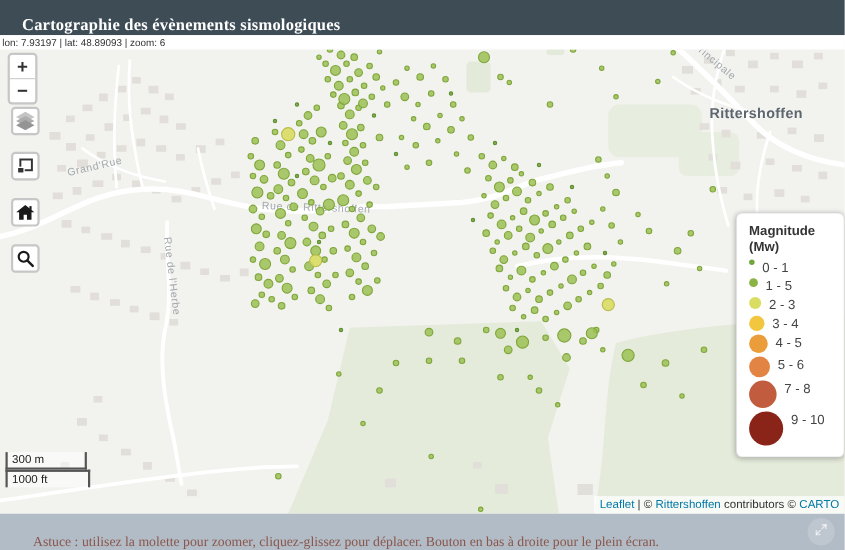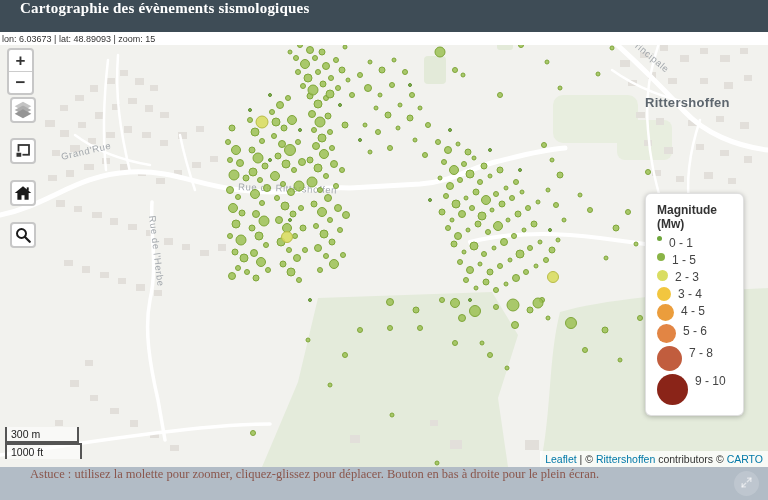--- a/index.html
+++ b/index.html
@@ -1,66 +1,66 @@
 <!DOCTYPE html>
 <html><head>
 <meta charset="utf-8">
 <style>
   html,body{margin:0;padding:0}
   body{width:768px;height:500px;overflow:hidden;position:relative;background:#fff;
        font-family:"Liberation Sans",sans-serif}
   
-  .header{height:32px;background:#3e4c56;display:flex;align-items:flex-start;padding-left:20px;box-sizing:border-box}
+  .header{height:32px;background:#3e4c56;display:flex;align-items:flex-end;padding-left:20px;box-sizing:border-box}
   .header h1{margin:0;font:bold 15px "Liberation Serif",serif;color:#fff;letter-spacing:.2px}
   
   .coordsbar{height:13px;background:#fff;display:flex;align-items:center;font-size:9px;color:#333;padding-left:2px}
   
   .map{position:relative;width:768px;height:422px;background:#f2f2ee;overflow:hidden}
   svg.base{position:absolute;left:0;top:0;display:block}
   .rl{font-size:9.5px;fill:#a3a8ad;letter-spacing:.6px}
   .tl{font-size:13px;fill:#5d666e;font-weight:bold;letter-spacing:.3px}
   
   .ctrl{position:absolute;background:#fff;border:2px solid rgba(0,0,0,.22);border-radius:4px;box-sizing:border-box;z-index:5}
   .zoomctrl{left:7px;top:3px;width:27px}
   .zbtn{width:23px;height:21px;display:flex;align-items:center;justify-content:center;
         font-size:17px;font-weight:bold;color:#333;cursor:pointer;user-select:none}
   .zbtn+.zbtn{border-top:1px solid #ccc}
   .sq{left:10px;width:26px;height:26px;display:flex;align-items:center;justify-content:center;cursor:pointer}
   .sq svg{display:block}
   
-  .legend{position:absolute;right:24px;top:148px;width:99px;background:#fff;border:1px solid rgba(0,0,0,.12);
+  .legend{position:absolute;right:0;top:148px;width:99px;background:#fff;border:1px solid rgba(0,0,0,.12);
           border-radius:6px;box-shadow:0 1px 5px rgba(0,0,0,.25);padding:9px 6px 10px 11px;box-sizing:border-box;z-index:6}
   .legend h3{margin:0 0 5px;font-size:12px;color:#333}
   .lrow{display:flex;margin-top:3px;min-height:12px}
   .lrow .dot{border-radius:50%;flex:none;margin-right:7px}
   .lrow .lbl{font-size:12px;color:#444;white-space:nowrap}
   
-  .scale{position:absolute;left:5px;bottom:8px;font-size:10.5px;color:#222;z-index:5}
+  .scale{position:absolute;left:5px;bottom:24px;font-size:10.5px;color:#222;z-index:5}
   .scale .m{width:62px;border:2px solid #555;border-top:none;padding:1px 4px 1px;background:rgba(255,255,255,.5)}
   .scale .ft{width:65px;border:2px solid #555;border-bottom:none;padding:1px 4px 1px;background:rgba(255,255,255,.5)}
   
   .attrib{position:absolute;right:0;bottom:0;background:rgba(255,255,255,.75);padding:2px 5px;
           font-size:10.5px;color:#333;z-index:5;white-space:nowrap}
   .attrib a{color:#0078A8;text-decoration:none}
   
-  .footer{height:33px;background:#b2bcc6;display:flex;align-items:flex-start;padding-left:30px;
+  .footer{height:33px;background:#b2bcc6;display:flex;align-items:flex-end;padding-left:30px;
           box-sizing:border-box;position:relative}
   .footer .hint{font:12.5px "Liberation Serif",serif;color:#8a564c}
   .fsbtn{position:absolute;right:9px;top:4px;width:25px;height:25px;border-radius:50%;
          background:rgba(255,255,255,.16);display:flex;align-items:center;justify-content:center;cursor:pointer}
 </style>
 </head>
 <body>
 
 <div class="header">
   <h1>Cartographie des évènements sismologiques</h1>
 </div>
 
 <div class="coordsbar">
-  <span>lon: 6.03673 | lat: 48.89093 | zoom: 15</span>
+  <span>lon: 7.93197 | lat: 48.89093 | zoom: 6</span>
 </div>
 
 <div class="map">
   <svg class="base" width="768" height="422" viewBox="0 45 768 422">
 
     <g>
       <path d="M318,298 L492,292 L518,335 L498,398 L508,467 L262,467 L298,382 Z" fill="#e4ebdb"></path>
       <path d="M560,312 C600,300 680,292 768,288 L768,467 L540,467 C552,410 548,360 560,312 Z" fill="#e4ebdb"></path>
       <rect x="553" y="95" width="85" height="48" rx="10" fill="#e8eedf"></rect>
       <rect x="617" y="120" width="55" height="40" rx="8" fill="#e8eedf"></rect>

